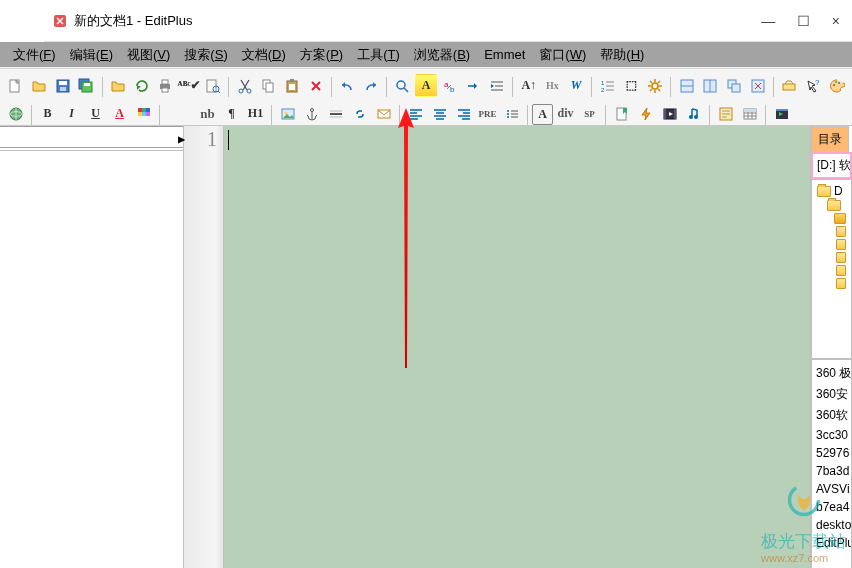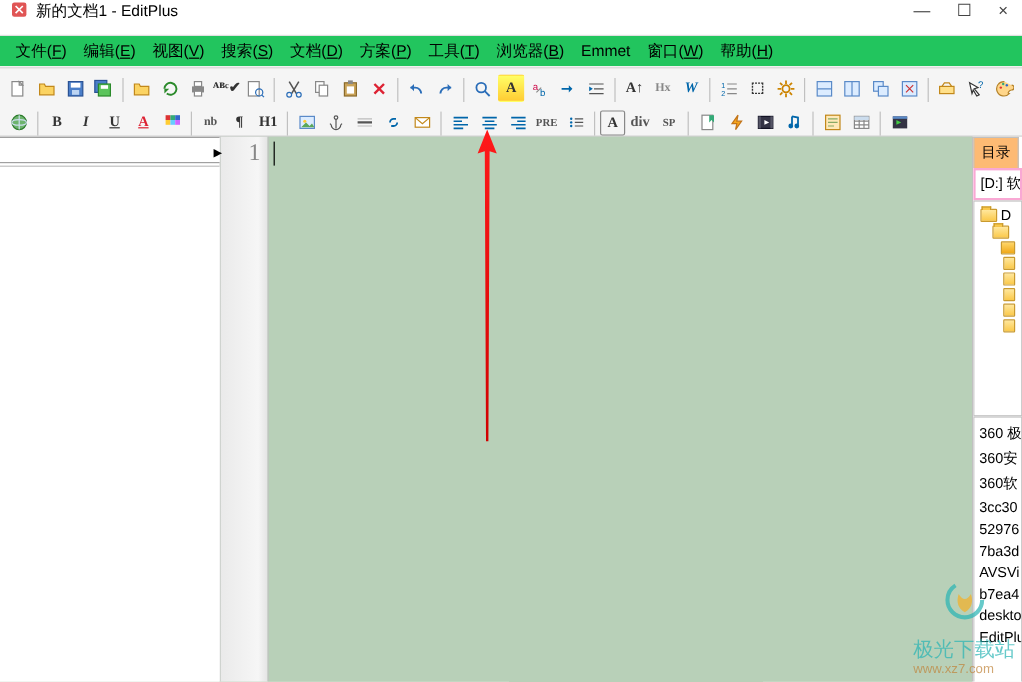--- a/index.html
+++ b/index.html
@@ -8,43 +8,45 @@
   font-size: 12px;
   background: #fff;
   width: 852px;
   height: 568px;
   overflow: hidden;
   position: relative;
 }
 
 
 .titlebar {
-  height: 30px;
+  height: 42px;
   background: #fff;
   border-bottom: 1px solid #e0e0e0;
   display: flex;
+  align-items: center;
   padding: 0 8px;
   position: relative;
+  margin-left: 44px;
 }
 .titlebar .app-icon {
   width: 16px;
   height: 16px;
   margin-right: 6px;
   display: flex;
   align-items: center;
   justify-content: center;
 }
 .titlebar .title { flex: 1; color: #000; font-size: 13px; }
 .titlebar .controls { display: flex; gap: 14px; color: #444; font-size: 14px; }
 .titlebar .controls span { cursor: default; padding: 0 4px; }
 
 
 .menubar {
   height: 26px;
-  background: #22c55e;
+  background: #a3a3a3;
   display: flex;
   align-items: center;
   padding: 0 6px;
   border-bottom: 1px solid #f0f0f0;
 }
 .menubar .menu-item {
   padding: 3px 7px;
   font-size: 13px;
   color: #000;
   cursor: default;
@@ -546,21 +548,21 @@
         <svg viewBox="0 0 16 16">
           <rect x="2" y="2" width="4" height="4" fill="#d33"></rect>
           <rect x="6" y="2" width="4" height="4" fill="#3a7"></rect>
           <rect x="10" y="2" width="4" height="4" fill="#36c"></rect>
           <rect x="2" y="6" width="4" height="4" fill="#fc3"></rect>
           <rect x="6" y="6" width="4" height="4" fill="#6cf"></rect>
           <rect x="10" y="6" width="4" height="4" fill="#c6f"></rect>
         </svg>
       </div>
       <div class="sep"></div>
-      <div class="tbtn txt" style="font-size: 10px; color: rgb(85, 85, 85);">nb</div>
+      <div class="tbtn txt" style="font-size: 13px; color: rgb(85, 85, 85); margin-left: 32px;">nb</div>
       <div class="tbtn txt">¶</div>
       <div class="tbtn txt">H1</div>
       <div class="sep"></div>
       <div class="tbtn">
         <svg viewBox="0 0 16 16">
           <rect x="2" y="3" width="12" height="10" fill="#dcecff" stroke="#5a8ac8"></rect>
           <circle cx="6" cy="7" r="1.3" fill="#fc3"></circle>
           <path d="M3 12l4-4 3 3 2-2 2 3z" fill="#5aa75a"></path>
         </svg>
       </div>

